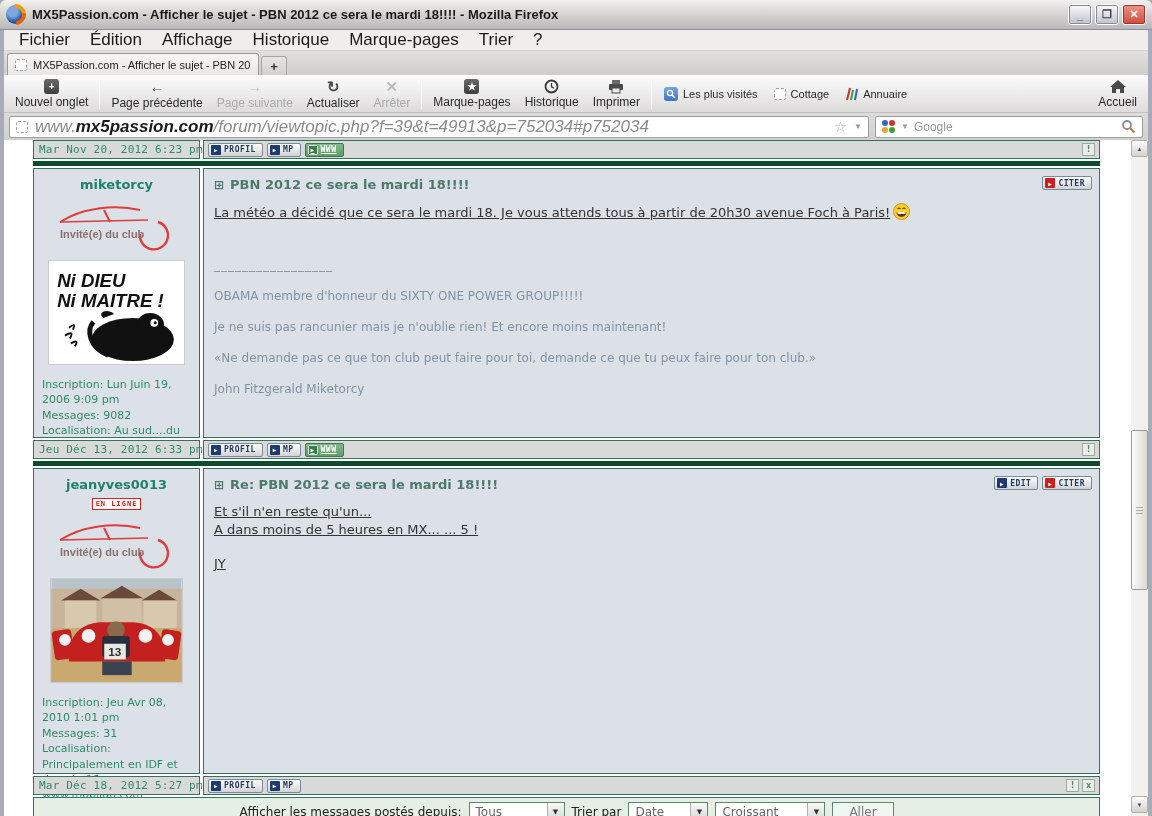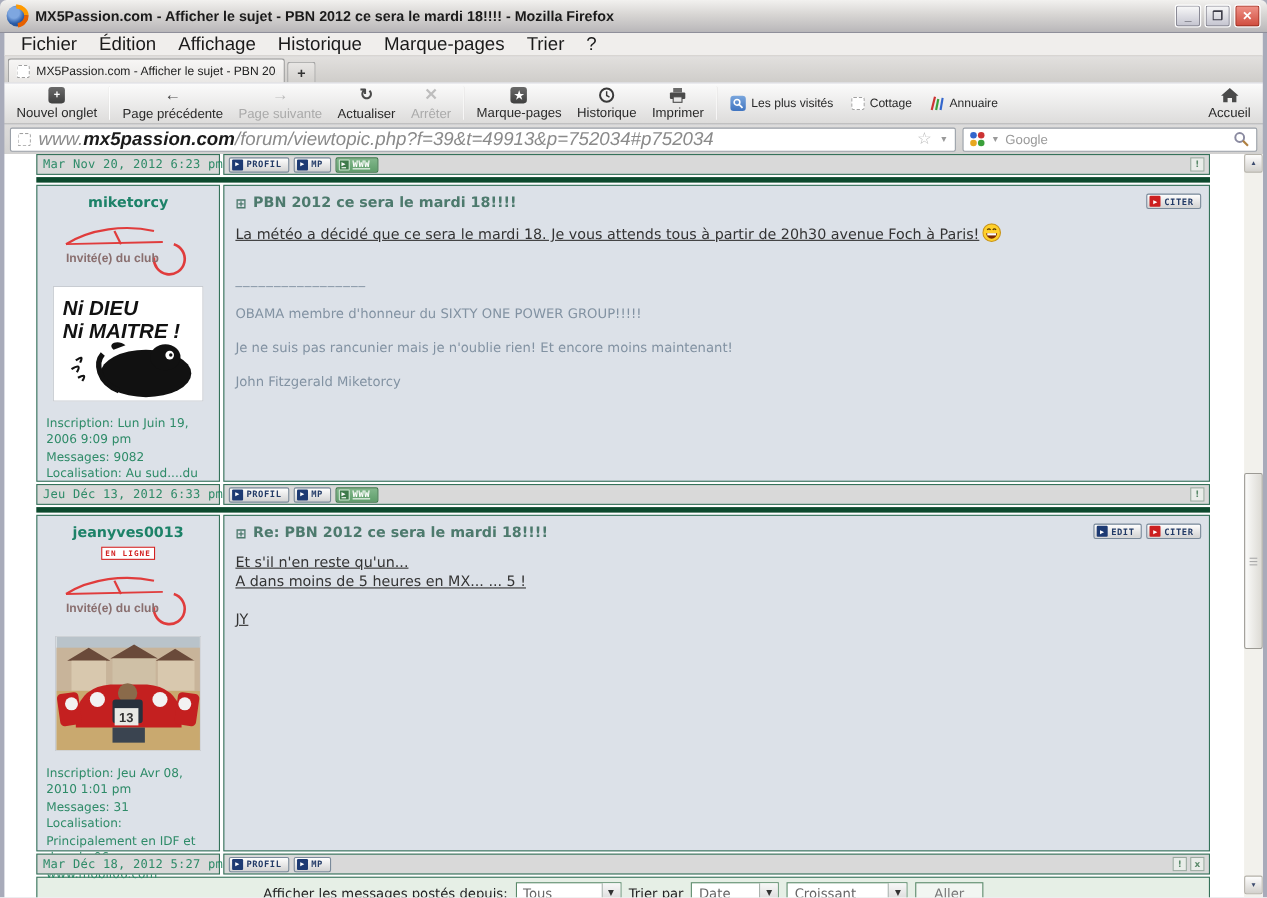--- a/index.html
+++ b/index.html
@@ -109,21 +109,21 @@
     color:#d22222; font:bold 7px "DejaVu Sans Mono",monospace; letter-spacing:1px; padding:1px 3px; }
   .rank-svg { display:block; margin:8px auto 0; }
   .avatar { display:block; margin:8px auto 0; background:#fff; border:1px solid #c8ccd2; }
   .uinfo { text-align:left; margin:12px 8px 0; font:11px "DejaVu Sans",sans-serif; color:#2e8b68; line-height:1.4; }
   .post-title { display:flex; align-items:center; gap:6px; font:bold 13px "DejaVu Sans",sans-serif; color:#4d7a6d; padding-right:130px; }
   .post-icon { color:#4d7a6d; font-size:12px; line-height:12px; }
   .post-actions { position:absolute; top:7px; right:7px; display:flex; gap:4px; }
   .post-body { margin-top:11px; font:13px "DejaVu Sans",sans-serif; color:#333; line-height:1.35;text-decoration:underline; }
   .smiley { vertical-align:-3px; margin-left:3px; }
   .sig { font:12px "DejaVu Sans",sans-serif; color:#8292a2; }
-  .sig-div { margin-top:24px; letter-spacing:1px; }
+  .sig-div { margin-top:36px; letter-spacing:1px; }
   .sig p { margin-top:17px; }
   .body2 p { margin:0; }
   .body2 .jy { margin-top:17px; }
 
   .formbar { display:flex; align-items:center; justify-content:center; gap:7px;
     border:1px solid #35725a; background:#e6efe6; height:30px; font:12px "DejaVu Sans",sans-serif; color:#222; }
   .fsel { display:flex; align-items:center; height:20px; background:#fff; border:1px solid #5a8a6a; color:#666; }
   .fsel .val { padding:0 6px; white-space:nowrap; }
   .fsel .arr { width:17px; height:18px; margin-left:auto; background:linear-gradient(#f8f8f8,#d6d6d6);
     border-left:1px solid #aab4ae; display:flex; align-items:center; justify-content:center; font-size:7px; color:#333; }
@@ -343,20 +343,21 @@
               <circle cx="8.5" cy="8.5" r="8" fill="#ffd02a" stroke="#c8941a"></circle>
               <path d="M4.5 6 q1.5 -2 3 0 M9.5 6 q1.5 -2 3 0" fill="none" stroke="#5a3a00" stroke-width="1.2"></path>
               <path d="M3.5 9 a5 5 0 0 0 10 0 z" fill="#7a2a00"></path>
               <rect x="4.5" y="9" width="8" height="2" fill="#fff"></rect>
             </svg>
           </div>
           <div class="sig">
             <div class="sig-div">_________________</div>
             <p>OBAMA membre d'honneur du SIXTY ONE POWER GROUP!!!!!</p>
             <p>Je ne suis pas rancunier mais je n'oublie rien! Et encore moins maintenant!</p>
+            <p>«Ne demande pas ce que ton club peut faire pour toi, demande ce que tu peux faire pour ton club.»</p>
             <p>John Fitzgerald Miketorcy</p>
           </div>
         </div>
       </div>
 
       <div class="frow">
         <div class="fcell cl date-cell">Jeu Déc 13, 2012 6:33 pm</div>
         <div class="gp"></div>
         <div class="fcell cr btn-cell">
           <span class="fbtn">

